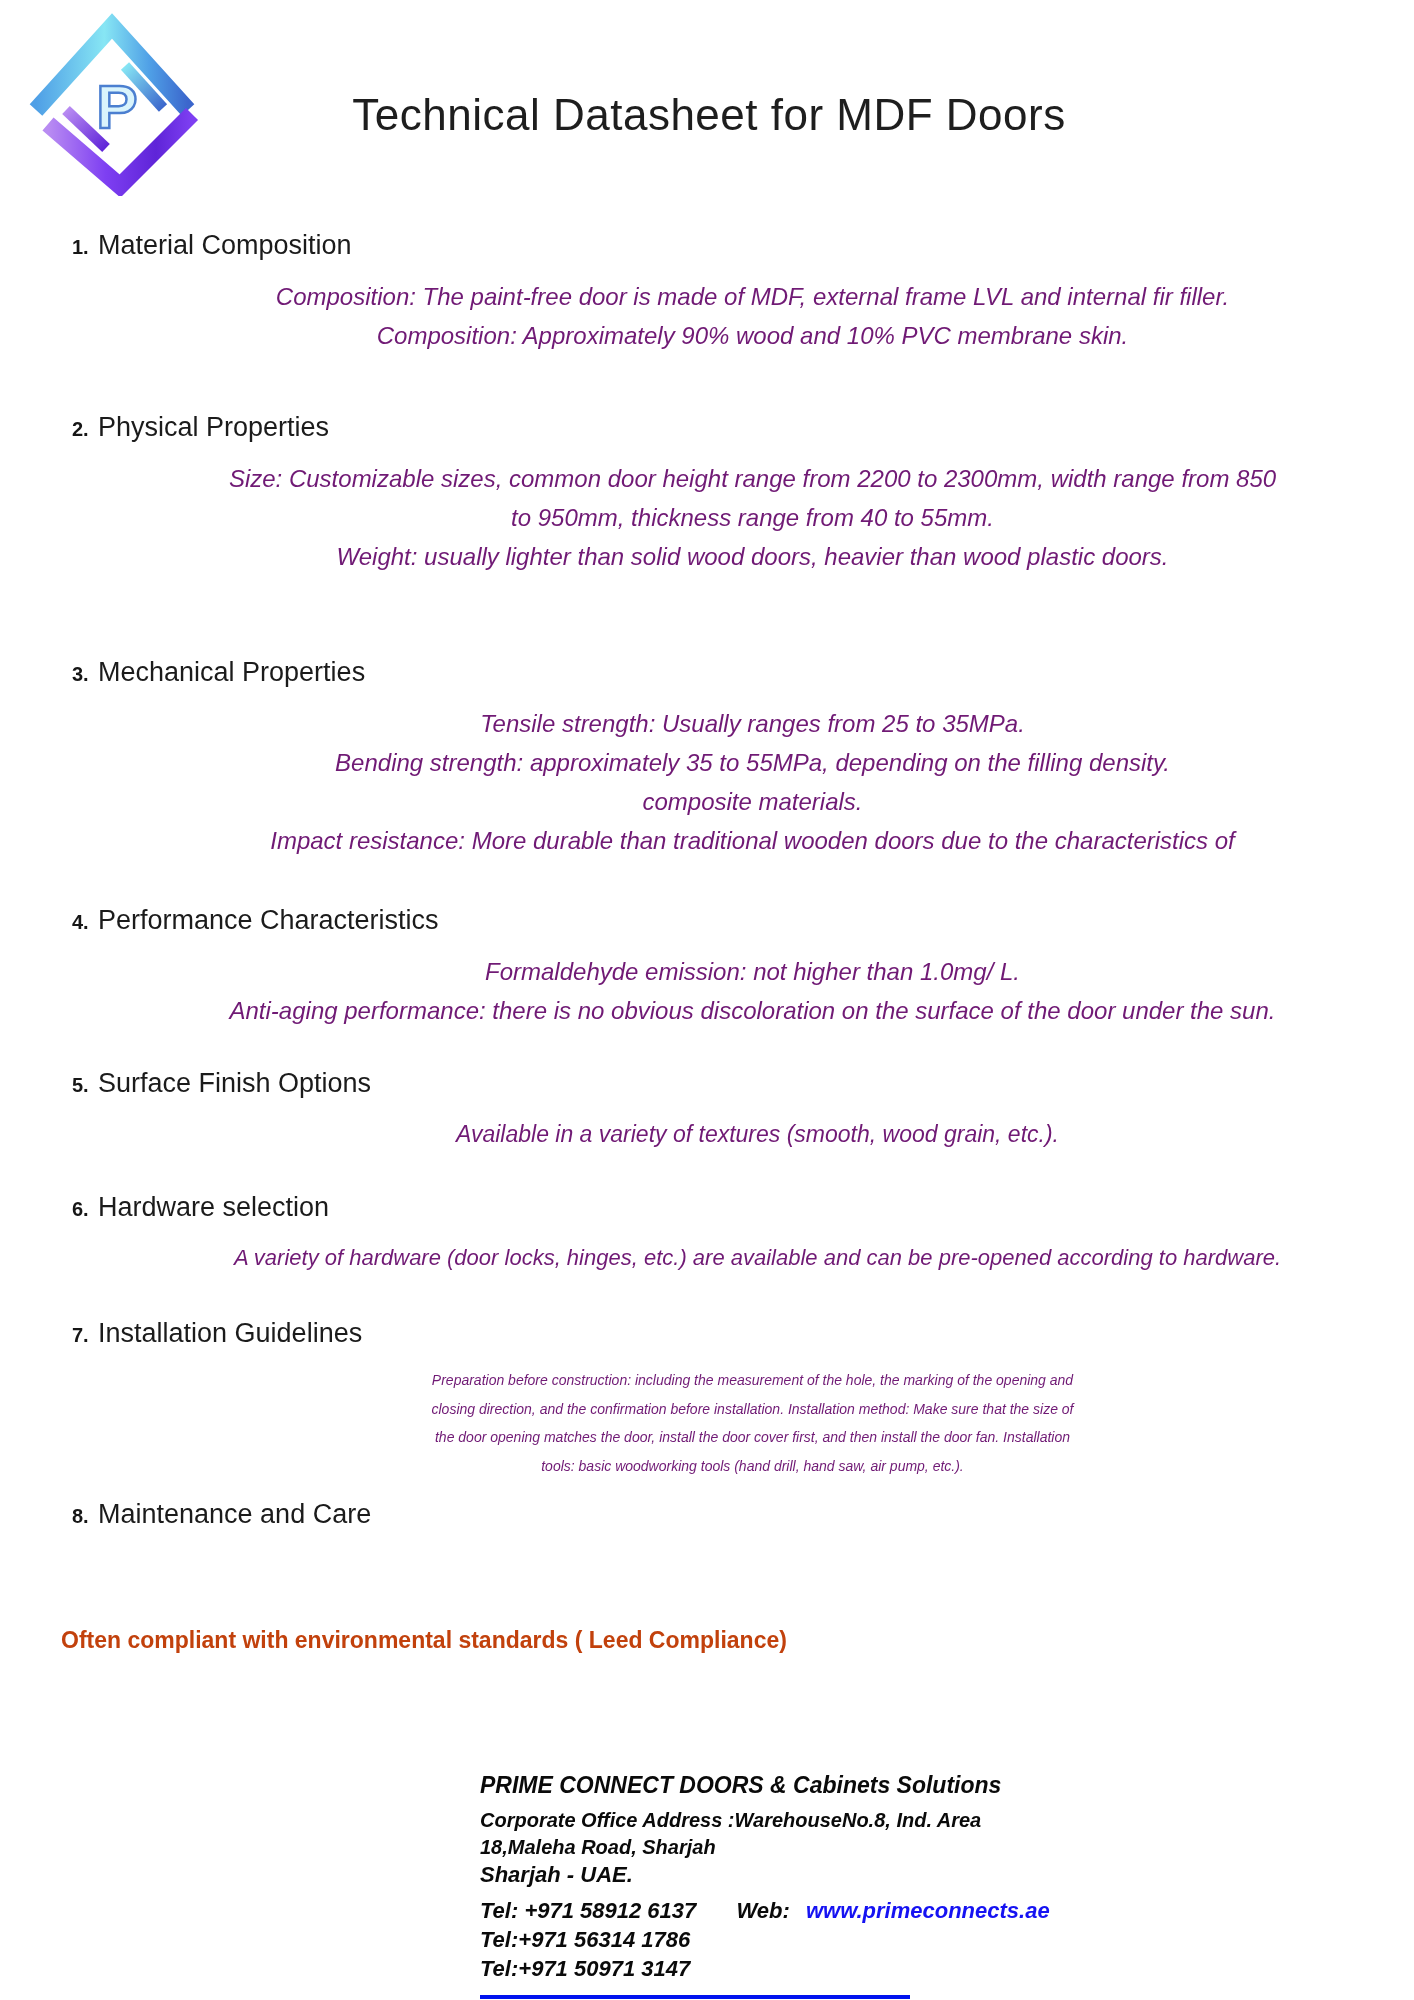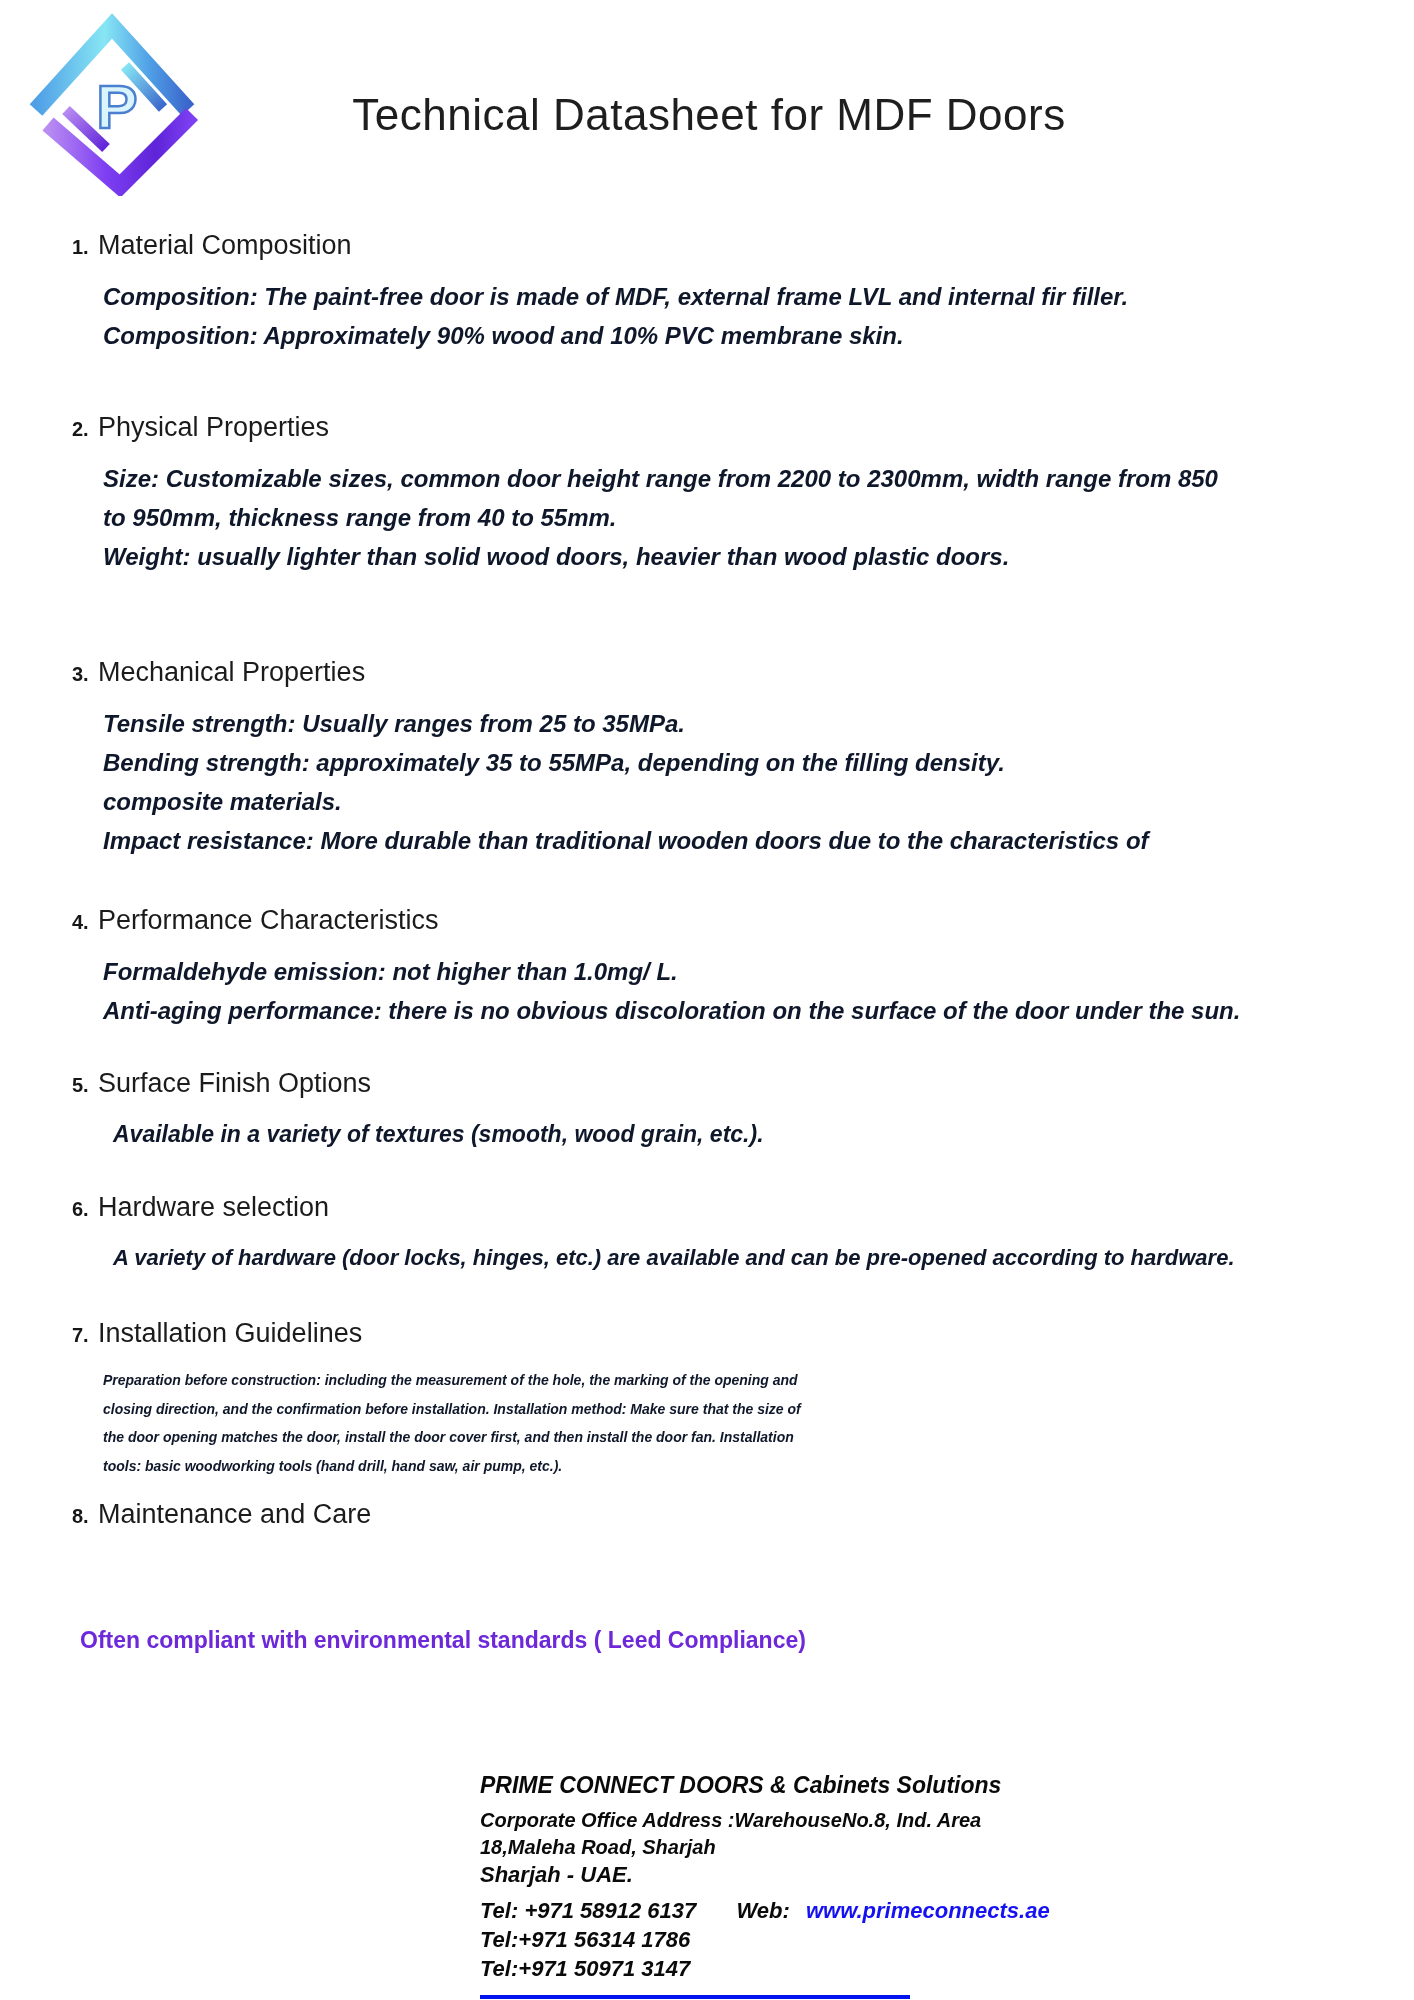--- a/index.html
+++ b/index.html
@@ -51,40 +51,41 @@
   .section-heading {
     font-size: 27px;
     font-weight: 400;
     color: #1b1b1b;
     line-height: 34px;
   }
 
   .section-body {
     margin-left: 31px;
     margin-top: 15px;
-    font-weight: 700;
+    font-weight: 400;
     font-style: italic;
     font-size: 24px;
     line-height: 39px;
-    color: #0f172a;
+    color: #701a75;
+    text-align: center;
   }
   .body-line { white-space: nowrap; }
 
   .section-5 .section-body { margin-left: 41px; font-size: 23px; }
   .section-6 .section-body { margin-left: 41px; font-size: 22px; line-height: 38px; }
   .section-7 .section-body { font-size: 14px; line-height: 28.5px; margin-top: 16px; }
   .section-8 .section-body { margin-left: 41px; font-size: 23px; margin-top: 26px; }
 
   
   .compliance {
     position: absolute;
-    left: 80px; top: 1627px;
+    left: 61px; top: 1627px;
     font-size: 23px;
     font-weight: 700;
-    color: #6d28d9;
+    color: #c2410c;
     white-space: nowrap;
   }
 
   
   .footer {
     position: absolute;
     left: 480px; top: 1770px;
     width: 700px;
     font-weight: 700;
     font-style: italic;

